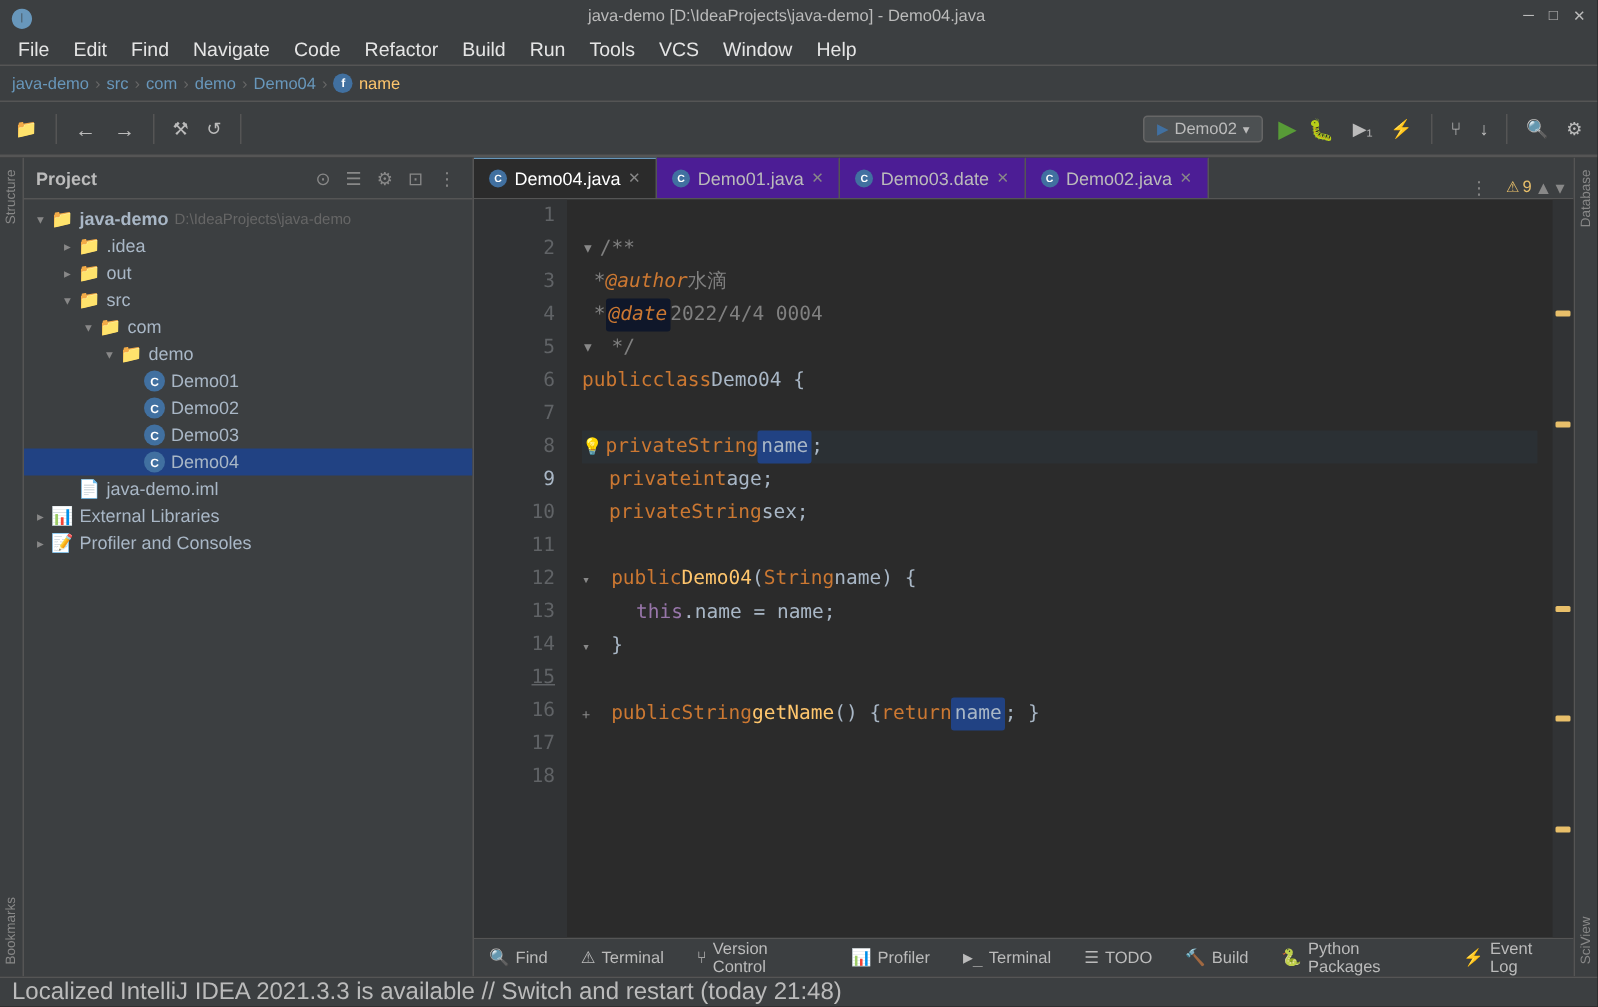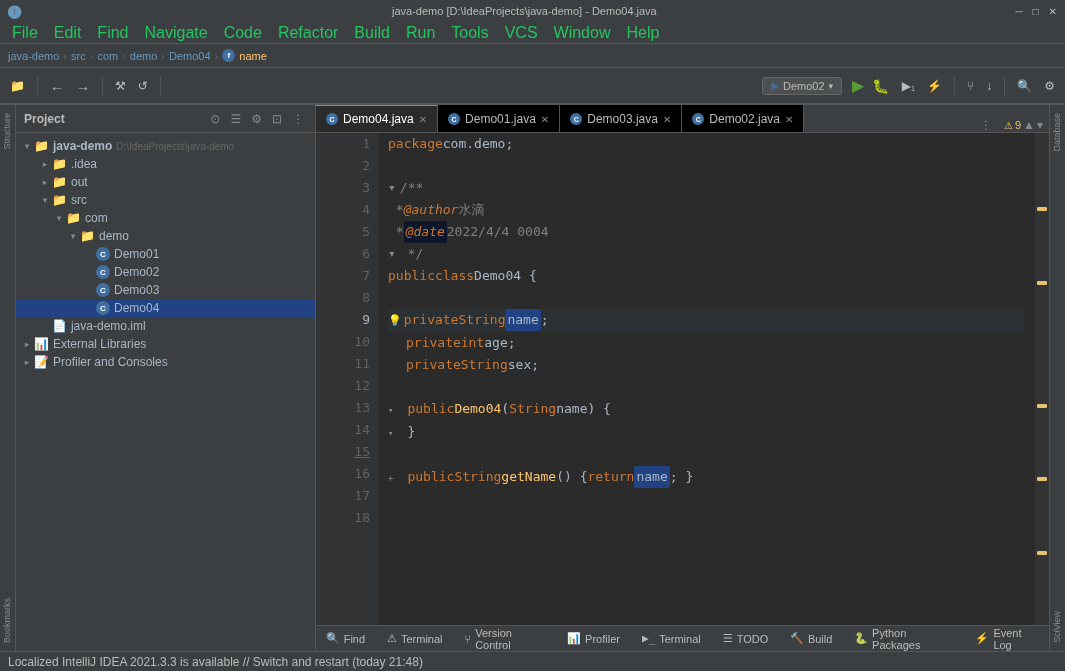--- a/index.html
+++ b/index.html
@@ -7,21 +7,21 @@
 
     
     #title-bar { background: #3c3f41; height: 22px; display: flex; align-items: center; padding: 0 8px; font-size: 11px; color: #bbb; flex-shrink: 0; justify-content: space-between; }
     #title-bar .title-left { display: flex; align-items: center; gap: 6px; }
     #title-bar .title-center { flex: 1; text-align: center; font-size: 11px; color: #bbb; margin-left: 12px; }
     #title-bar .title-right { display: flex; gap: 10px; }
     #title-bar .win-btn { font-size: 10px; cursor: pointer; color: #bbb; }
 
     
     #menu-bar { background: #3c3f41; height: 22px; display: flex; align-items: center; padding: 0 4px; flex-shrink: 0; border-bottom: 1px solid #555; }
-    .menu-item { padding: 2px 8px; font-size: 16px; color: #22c55e; cursor: pointer; }
+    .menu-item { padding: 2px 8px; font-size: 13px; color: #e5e5e5; cursor: pointer; }
 
     
     #nav-bar { background: #3c3f41; height: 24px; display: flex; align-items: center; padding: 0 8px; flex-shrink: 0; gap: 4px; font-size: 11px; color: #888; border-bottom: 1px solid #555; }
     .nav-sep { color: #666; }
     .nav-link { color: #6897bb; cursor: pointer; }
     .nav-current { color: #ffc66d; }
 
     
     #toolbar { background: #3c3f41; height: 36px; display: flex; align-items: center; padding: 0 6px; flex-shrink: 0; border-bottom: 1px solid #555; gap: 4px; }
     .tb-btn { background: transparent; border: none; color: #bbb; cursor: pointer; padding: 2px 4px; font-size: 12px; border-radius: 2px; }
@@ -41,21 +41,21 @@
 
     
     #file-tree { flex: 1; overflow-y: auto; padding: 4px 0; font-size: 12px; }
     .tree-item { display: flex; align-items: center; padding: 2px 4px; cursor: pointer; white-space: nowrap; }
     .tree-item.selected { background: #214283; }
     .tree-arrow { width: 14px; text-align: center; color: #888; font-size: 9px; }
     .java-icon { background: #4170a0; color: white; border-radius: 50%; width: 14px; height: 14px; display: inline-flex; align-items: center; justify-content: center; font-size: 8px; font-weight: bold; margin-right: 4px; }
 
     
     #tabs-bar { background: #3c3f41; height: 28px; display: flex; align-items: flex-end; border-bottom: 1px solid #555; flex-shrink: 0; }
-    .tab { display: flex; align-items: center; padding: 4px 10px; background: #000000; border-right: 1px solid #555; font-size: 12px; cursor: pointer; color: #bbb; gap: 5px; height: 28px; border-top: 2px solid transparent; }
+    .tab { display: flex; align-items: center; padding: 4px 10px; background: #4c1d95; border-right: 1px solid #555; font-size: 12px; cursor: pointer; color: #bbb; gap: 5px; height: 28px; border-top: 2px solid transparent; }
     .tab.active { background: #2b2b2b; border-top: 2px solid #6897bb; color: #fff; }
     .tab-close { color: #888; font-size: 10px; cursor: pointer; }
     .tab-icon { width: 12px; height: 12px; background: #4170a0; border-radius: 50%; display: inline-flex; align-items: center; justify-content: center; color: white; font-size: 7px; font-weight: bold; }
 
     
     #editor-container { flex: 1; display: flex; flex-direction: column; overflow: hidden; }
     #editor { flex: 1; display: flex; overflow: hidden; background: #2b2b2b; position: relative; }
     #line-numbers { width: 44px; background: #313335; text-align: right; padding: 0 8px; font-family: 'Consolas', monospace; font-size: 13px; line-height: 22px; color: #606366; flex-shrink: 0; overflow: hidden; user-select: none; }
     #code-area { flex: 1; overflow: auto; padding: 0 10px; font-family: 'Consolas', monospace; font-size: 13px; line-height: 22px; }
 
@@ -67,21 +67,21 @@
 
     
     #right-panel { width: 16px; background: #3c3f41; display: flex; flex-direction: column; border-left: 1px solid #555; }
     .right-tab { writing-mode: vertical-rl; font-size: 11px; color: #888; padding: 8px 2px; cursor: pointer; transform: rotate(180deg); }
 
     
     #bottom-bar { background: #3c3f41; height: 26px; display: flex; align-items: center; border-top: 1px solid #555; flex-shrink: 0; gap: 2px; }
     .bottom-tab { padding: 2px 10px; font-size: 11px; color: #bbb; cursor: pointer; display: flex; align-items: center; gap: 4px; }
 
     
-    #status-bar { background: #3c3f41; height: 20px; display: flex; align-items: center; padding: 0 8px; font-size: 12px; color: #bbb; flex-shrink: 0; border-top: 1px solid #555; justify-content: space-between; }
+    #status-bar { background: #3c3f41; height: 20px; display: flex; align-items: center; padding: 0 8px; font-size: 16px; color: #bbb; flex-shrink: 0; border-top: 1px solid #555; justify-content: space-between; }
     .status-left { flex: 1; }
     .status-right { display: flex; gap: 12px; }
 
     
     .warn-badge { color: #e8bf6a; font-size: 10px; }
 
     
     #vertical-tabs-left { width: 16px; background: #3c3f41; display: flex; flex-direction: column; border-right: 1px solid #555; }
     .vtab { writing-mode: vertical-lr; transform: rotate(180deg); font-size: 10px; color: #888; padding: 6px 1px; cursor: pointer; }
 
@@ -275,21 +275,21 @@
         <span>Demo04.java</span>
         <span class="tab-close">✕</span>
       </div>
       <div class="tab">
         <span class="tab-icon">C</span>
         <span>Demo01.java</span>
         <span class="tab-close">✕</span>
       </div>
       <div class="tab">
         <span class="tab-icon">C</span>
-        <span>Demo03.java</span>
+        <span>Demo03.date</span>
         <span class="tab-close">✕</span>
       </div>
       <div class="tab">
         <span class="tab-icon">C</span>
         <span>Demo02.java</span>
         <span class="tab-close">✕</span>
       </div>
       <div style="flex:1;"></div>
       <button style="background:transparent;border:none;color:#888;cursor:pointer;padding:0 6px;font-size:12px;">⋮</button>
 
@@ -322,24 +322,20 @@
         <div style="line-height:22px;">13</div>
         <div style="line-height:22px;">14</div>
         <div style="line-height:22px;text-decoration:underline;">15</div>
         <div style="line-height:22px;">16</div>
         <div style="line-height:22px;">17</div>
         <div style="line-height:22px;">18</div>
       </div>
 
       <div id="code-area">
 
-        <div class="code-line">
-          <span class="kw">package </span>
-            <span>com.demo;</span>
-        </div>
 
         <div class="code-line">&nbsp;</div>
 
         <div class="code-line">
           <span style="color:#888;margin-right:4px;">▾</span>
             <span class="cmt">/**</span>
         </div>
 
         <div class="code-line">
           <span class="cmt">&nbsp;* </span>
@@ -393,20 +389,26 @@
         <div class="code-line">
           <span style="color:#888;margin-right:4px;font-size:9px;">▾</span>
           <span style="width:10px;display:inline-block;"></span>
           <span class="kw">public </span>
             <span style="color:#ffc66d;">Demo04</span>
             <span>(</span>
             <span class="kw">String </span>
             <span>name) {</span>
         </div>
 
+        <div class="code-line">
+          <span style="width:18px;display:inline-block;"></span>
+          <span style="width:18px;display:inline-block;"></span>
+          <span style="color:#9876aa;">this</span>
+            <span>.name = name;</span>
+        </div>
 
         <div class="code-line">
           <span style="color:#888;margin-right:4px;font-size:9px;">▾</span>
           <span style="width:10px;display:inline-block;"></span>
           <span>}</span>
         </div>
 
         <div class="code-line">&nbsp;</div>
 
         <div class="code-line">

